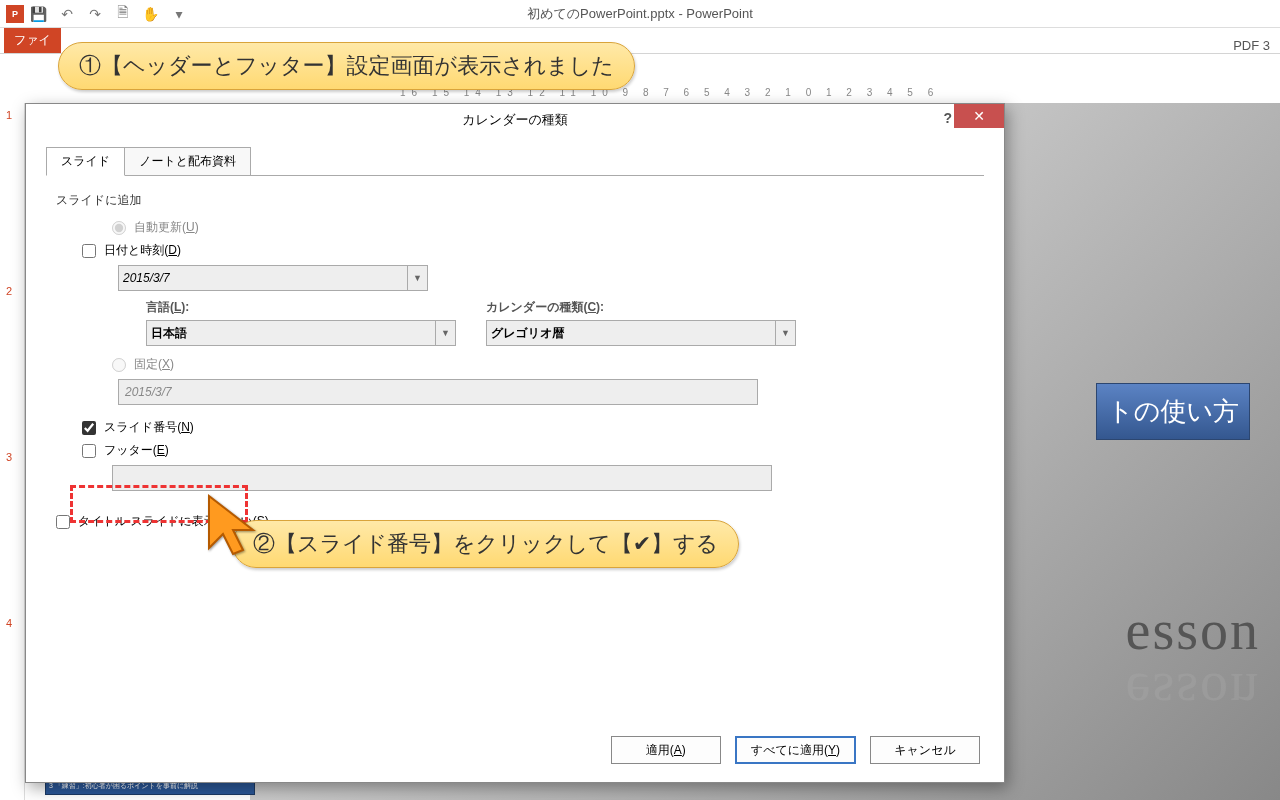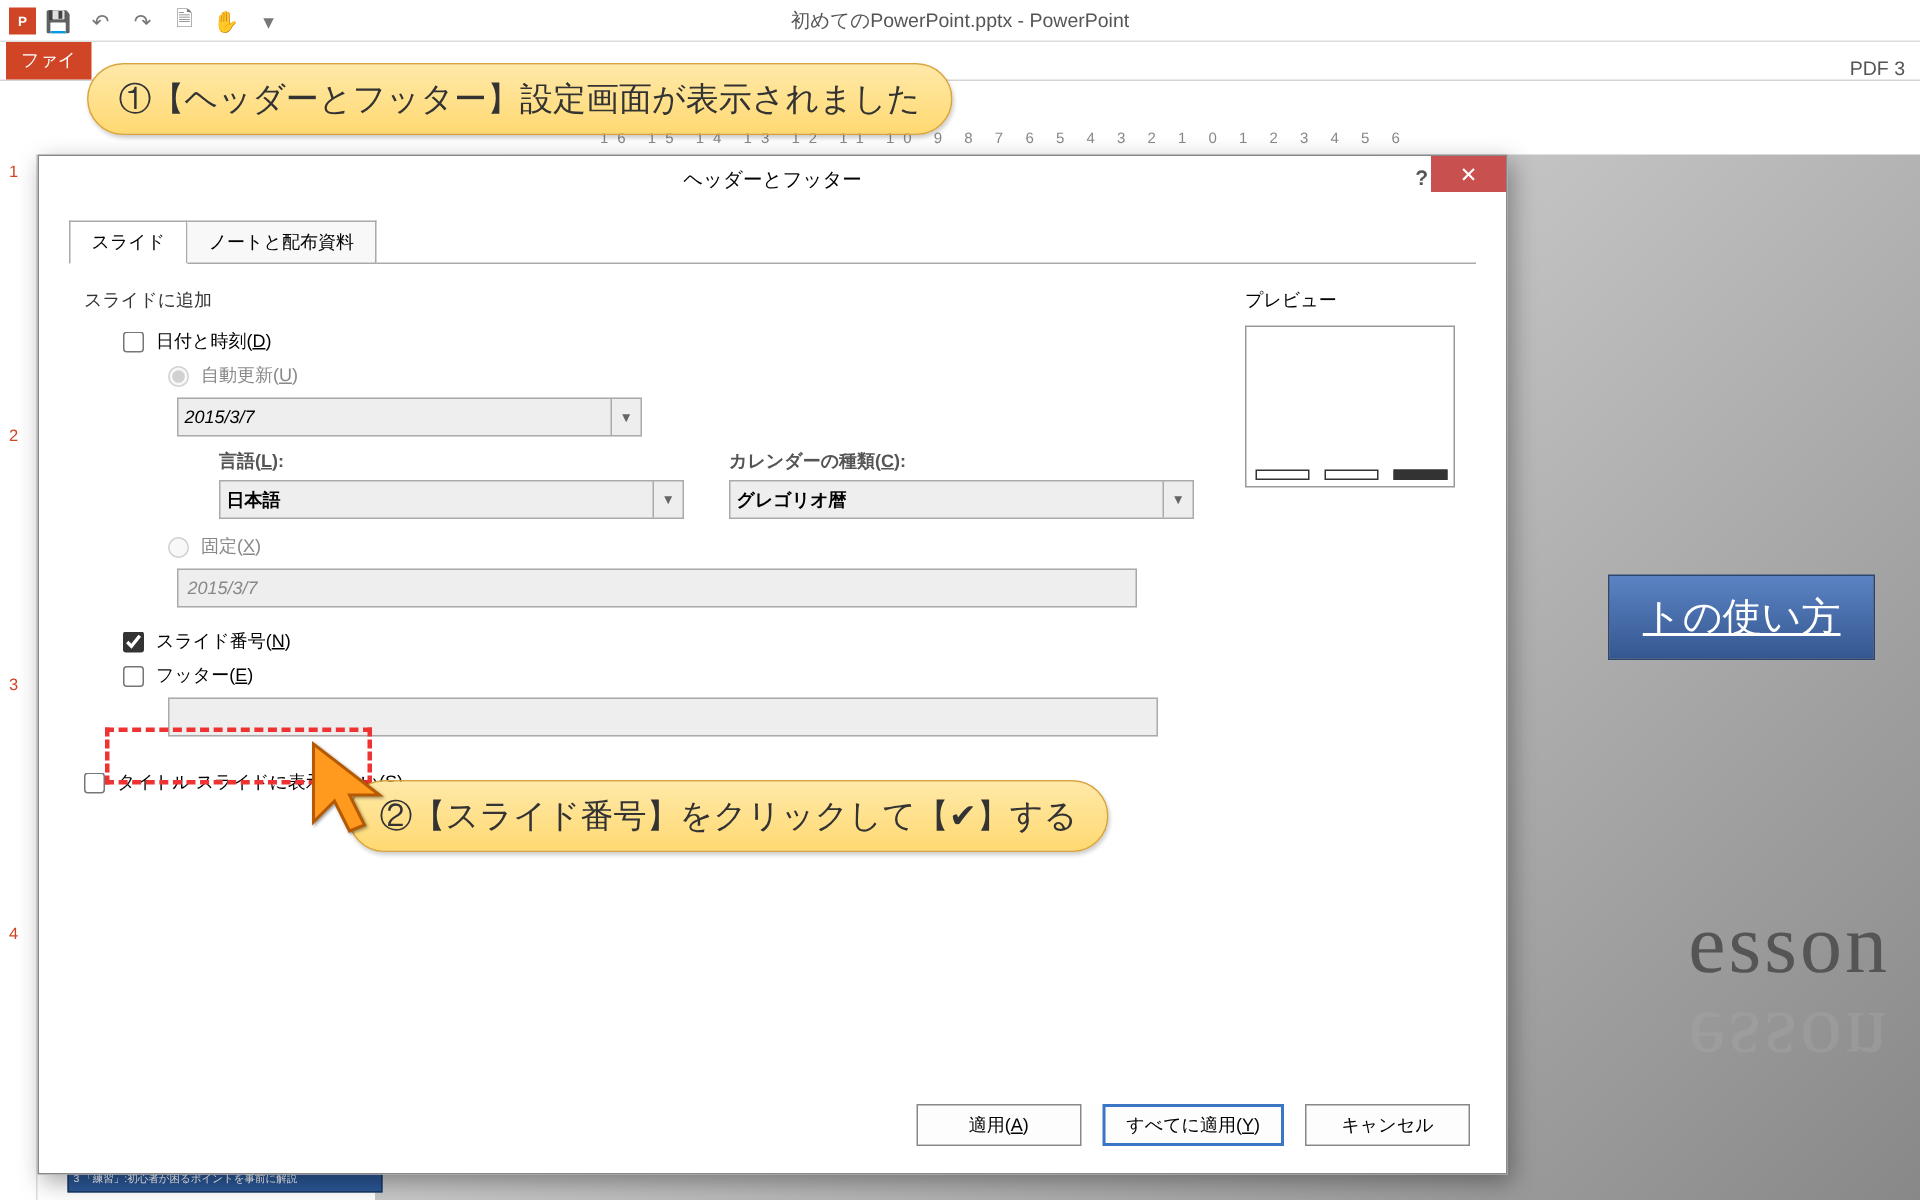--- a/index.html
+++ b/index.html
@@ -24,21 +24,21 @@
 
 
 .ruler { position:absolute; top:87px; left:400px; right:0; height:16px; background:#fff; font-size:10px; color:#888; letter-spacing:6px; overflow:hidden;}
 
 
 .thumb-panel { position:absolute; top:103px; left:0; width:25px; bottom:0; background:#fff; border-right:1px solid #ddd;}
 .thumb-num { font-size:11px; color:#d04525; padding:2px 6px;}
 
 
 .slide-area { position:absolute; top:103px; left:250px; right:0; bottom:0; background: linear-gradient(135deg,#f3f3f3 0%, #888 100%);}
-.slide-text-frag { position:absolute; top:280px; right:30px; background: linear-gradient(#5b83c4,#34578f); color:#fff; padding:10px 22px; font-size:26px; border:1px solid #2c4670;text-decoration:underline;}
+.slide-text-frag { position:absolute; top:280px; right:30px; background: linear-gradient(#5b83c4,#34578f); color:#fff; padding:10px 10px; font-size:26px; border:1px solid #2c4670;}
 .lesson-text { position:absolute; top:495px; right:20px; font-size:56px; color:#555; font-family: Georgia, serif; letter-spacing:2px;}
 .lesson-refl { position:absolute; top:558px; right:20px; font-size:56px; color:#aaa; font-family: Georgia, serif; letter-spacing:2px; transform: scaleY(-1); opacity:.35;}
 
 
 .thumb-strip { position:absolute; bottom:5px; left:45px; width:210px; height:16px; background:#2b5797; border:1px solid #1c3a63; font-size:7px; color:#fff; padding:1px 3px; overflow:hidden;}
 
 
 .dialog { position:absolute; top:103px; left:25px; width:980px; height:680px; background:#fff; border:1px solid #888; box-shadow:3px 5px 15px rgba(0,0,0,.35); z-index:10;}
 .dlg-title { height:32px; display:flex; align-items:center; justify-content:center; font-size:13px; position:relative;}
 .dlg-title .help-btn { position:absolute; right:52px; top:6px; font-size:14px; font-weight:bold; color:#555;}
@@ -127,43 +127,43 @@
 <div class="slide-area">
   <div class="slide-text-frag">トの使い方</div>
   <div class="lesson-text">esson</div>
   <div class="lesson-refl">esson</div>
 </div>
 
 <div class="thumb-strip">3 「練習」:初心者が困るポイントを事前に解説</div>
 
 <div class="dialog">
   <div class="dlg-title">
-    <span>ヘッダーとフッター</span>
+    <span>カレンダーの種類</span>
     <span class="help-btn">?</span>
     <span class="close-btn">✕</span>
   </div>
 
   <div class="tabstrip">
     <div class="tab active">スライド</div>
     <div class="tab">ノートと配布資料</div>
   </div>
   <div class="tabstrip-line"></div>
 
   <div class="dlg-body">
 
     <div class="group-label">スライドに追加</div>
 
+    <div class="form-row indent2 disabled">
+      <input type="radio" checked="" disabled="" style="">
+      <span><span>自動更新(</span><span class="underline-key">U</span><span>)</span></span>
+    </div>
+
     <div class="form-row indent1">
       <input type="checkbox" style="">
       <span><span>日付と時刻(</span><span class="underline-key">D</span><span>)</span></span>
-    </div>
-
-    <div class="form-row indent2 disabled">
-      <input type="radio" checked="" disabled="" style="">
-      <span><span>自動更新(</span><span class="underline-key">U</span><span>)</span></span>
     </div>
 
     <div class="form-row indent3">
       <div class="combo wide">
         <span>2015/3/7</span>
         <span class="arrow">▼</span>
       </div>
     </div>
 
     <div class="two-col">
@@ -202,28 +202,20 @@
     </div>
     <div class="form-row indent2">
       <div class="txt-field" style="width:660px"></div>
     </div>
 
     <div class="form-row" style="margin-top:22px">
       <input type="checkbox" style="">
       <span><span>タイトル スライドに表示しない(</span><span class="underline-key">S</span><span>)</span></span>
     </div>
 
-    <div class="preview-box">
-      <div class="preview-label">プレビュー</div>
-      <div class="preview-frame">
-        <div class="pv-slot a"></div>
-        <div class="pv-slot b"></div>
-        <div class="pv-slot c"></div>
-      </div>
-    </div>
 
   </div>
 
   <div class="dash-box" style="top:381px; left:44px; width:178px; height:38px;"></div>
 
   <div class="btn-row">
     <div class="dlg-btn">
         <span>適用(</span>
         <span class="underline-key">A</span>
         <span>)</span>

